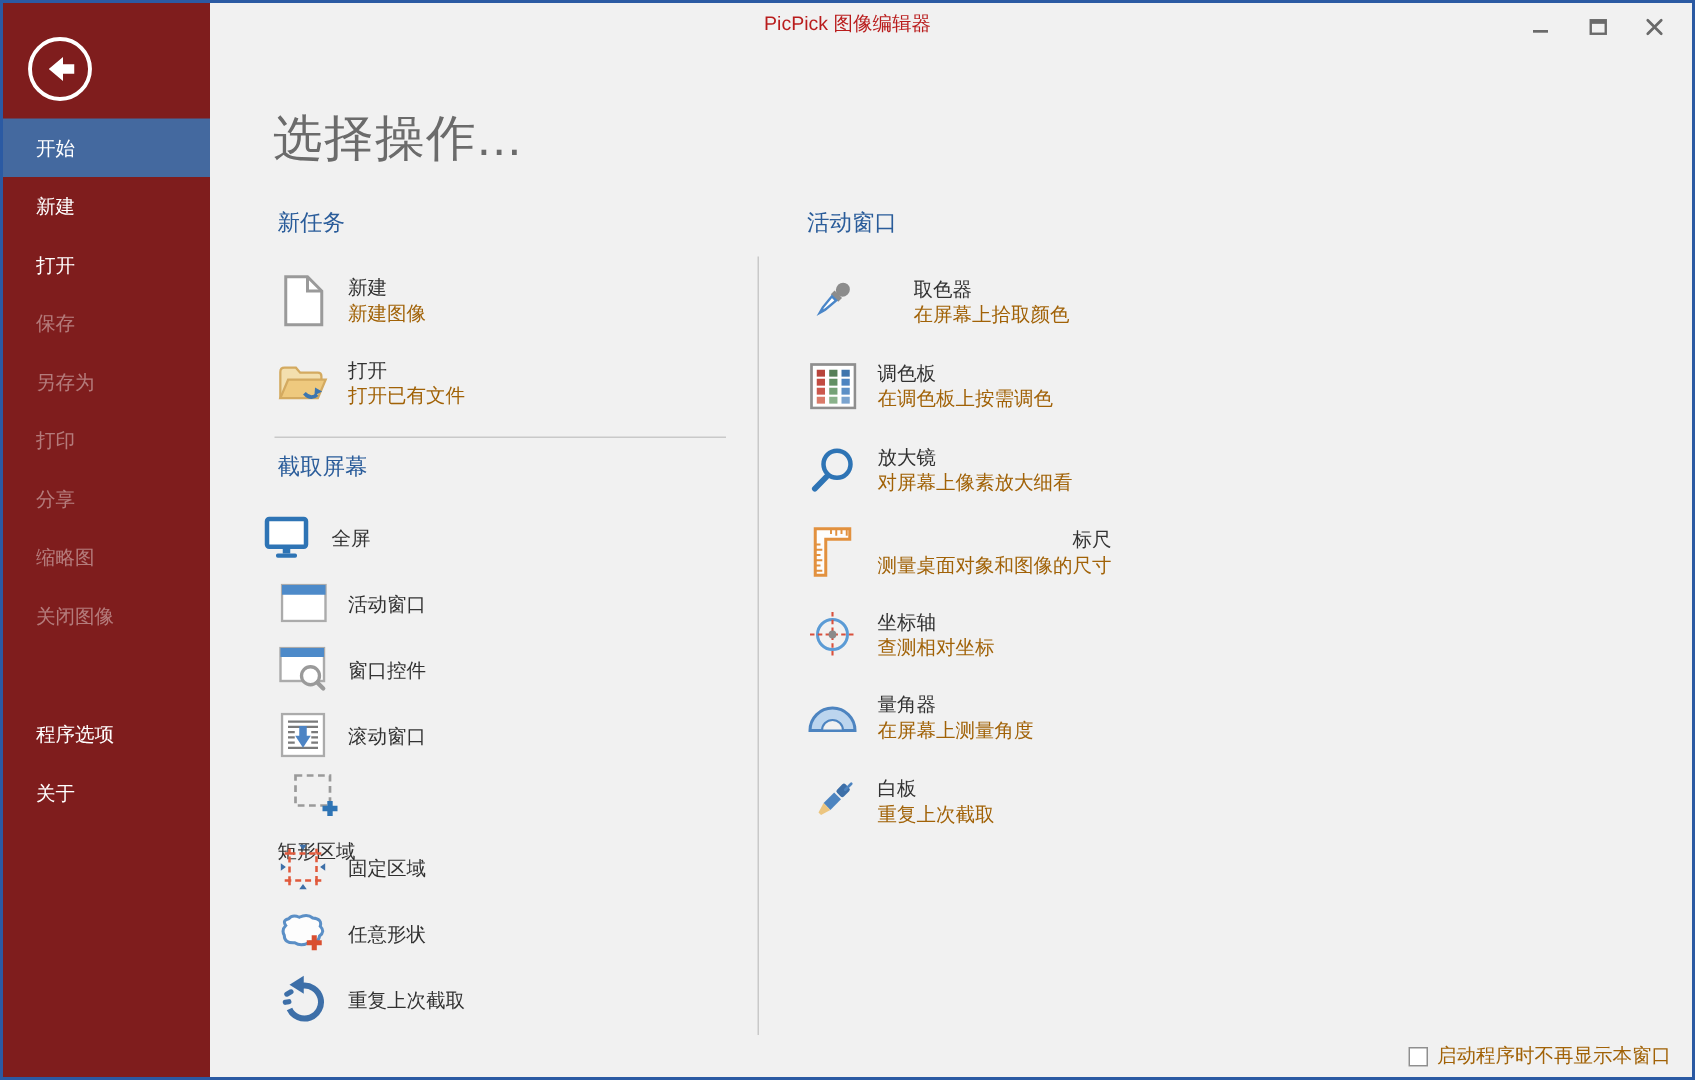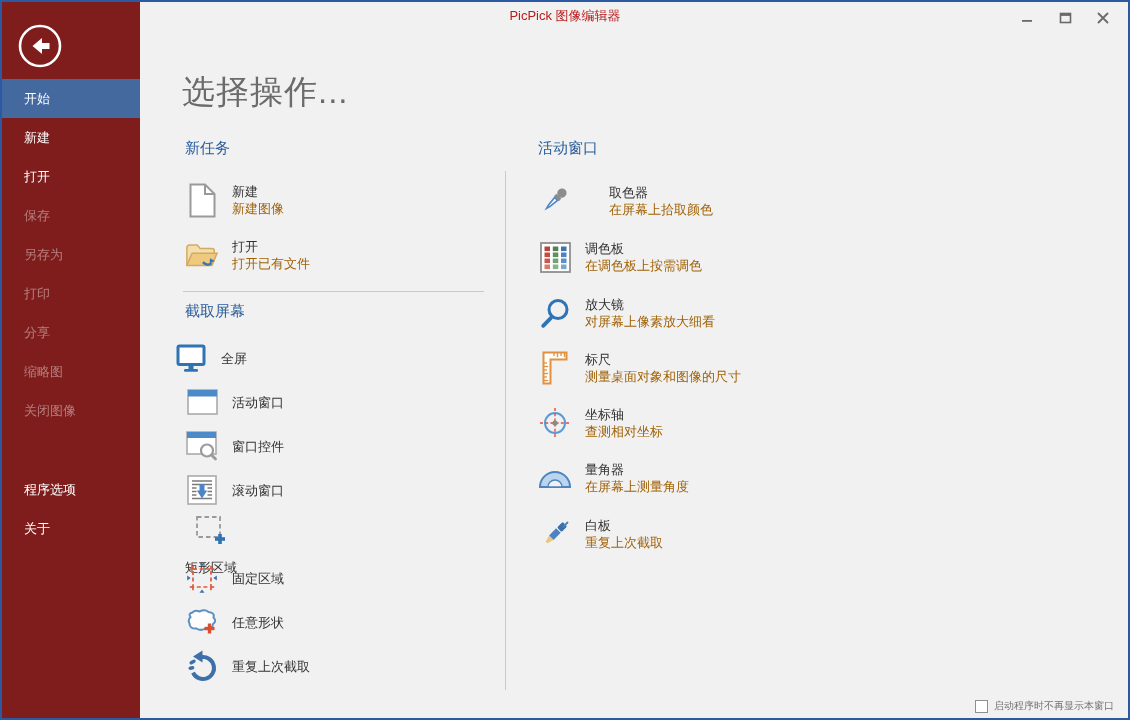--- a/index.html
+++ b/index.html
@@ -61,29 +61,29 @@
   .cap-2{left:45px;top:424px;height:44px;}
   .cap-3{left:45px;top:468px;height:44px;}
   .cap-4{left:45px;top:512px;height:44px;flex-direction:column;}
   .cap-5{left:45px;top:556px;height:44px;}
   .cap-6{left:45px;top:600px;height:44px;}
   .cap-7{left:45px;top:644px;height:44px;}
   
   .tool-0{left:398px;top:176px;height:50px;gap:37px;}
   .tool-1{left:398px;top:232px;height:50px;}
   .tool-2{left:398px;top:288px;height:50px;}
-  .tool-3{left:398px;top:343px;height:50px;}
+  .tool-3{left:398px;top:343px;height:50px;text-align:right;}
   .tool-4{left:398px;top:398px;height:50px;}
   .tool-5{left:398px;top:453px;height:50px;}
   .tool-6{left:398px;top:509px;height:50px;}
 
   
   .footer-check{position:absolute;right:16px;bottom:7px;display:flex;align-items:center;gap:6px;cursor:default;}
   .cb{width:13px;height:13px;background:#fff;border:1px solid #8f8f8f;box-sizing:border-box;}
-  .cb-label{font-size:10px;color:#737373;}
+  .cb-label{font-size:13px;color:#a16207;}
 </style>
 </head>
 <body>
 
 <div class="window">
 
   <div class="titlebar-title">PicPick 图像编辑器</div>
   <div class="win-controls">
     <button class="winbtn">
       <svg width="12" height="12" viewBox="0 0 12 12">

